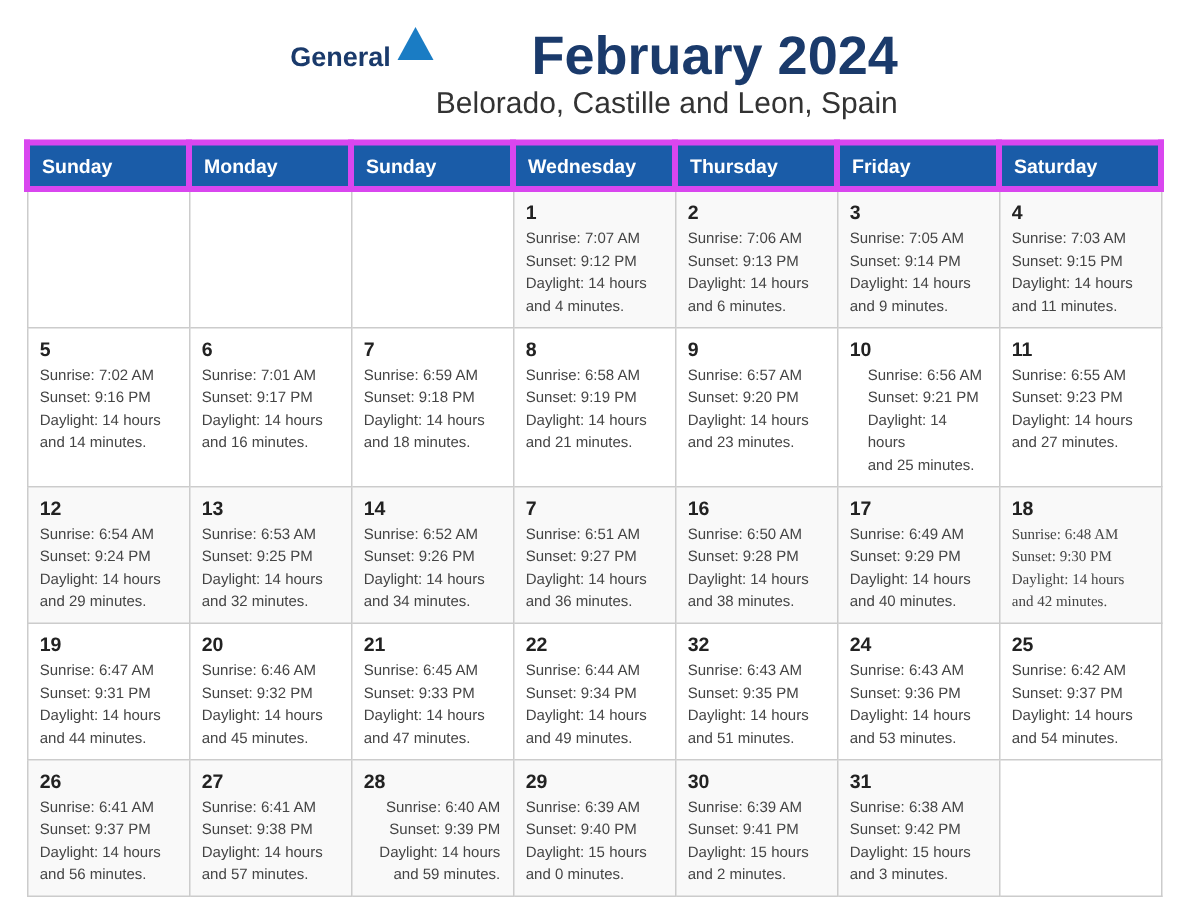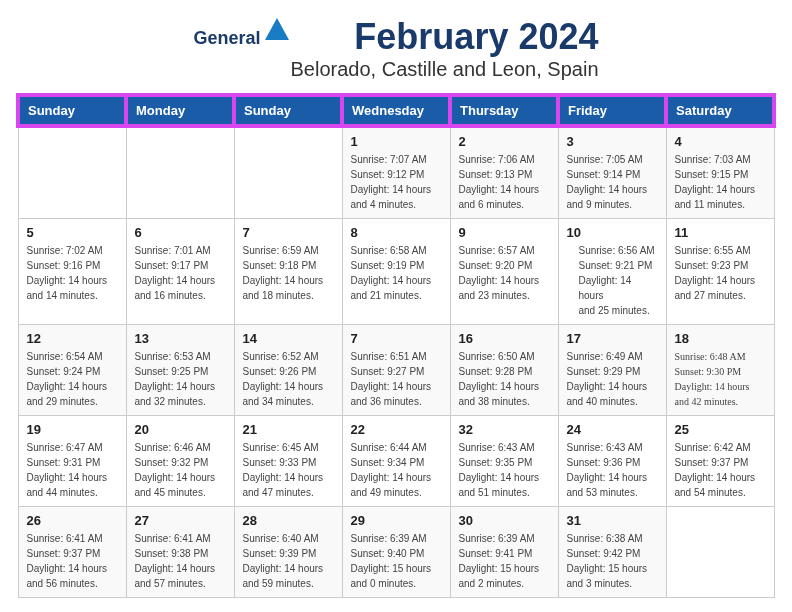--- a/index.html
+++ b/index.html
@@ -316,21 +316,21 @@
         </td>
         <td>
           <span class="day-num">27</span>
           <div class="day-info" style="white-space: pre-line;">Sunrise: 6:41 AM
 Sunset: 9:38 PM
 Daylight: 14 hours
 and 57 minutes.</div>
         </td>
         <td>
           <span class="day-num">28</span>
-          <div class="day-info" style="white-space: pre-line;">Sunrise: 6:40 AM
+          <div class="day-info" style="white-space: pre-line; text-align: right;">Sunrise: 6:40 AM
 Sunset: 9:39 PM
 Daylight: 14 hours
 and 59 minutes.</div>
         </td>
         <td>
           <span class="day-num">29</span>
           <div class="day-info" style="white-space: pre-line;">Sunrise: 6:39 AM
 Sunset: 9:40 PM
 Daylight: 15 hours
 and 0 minutes.</div>

